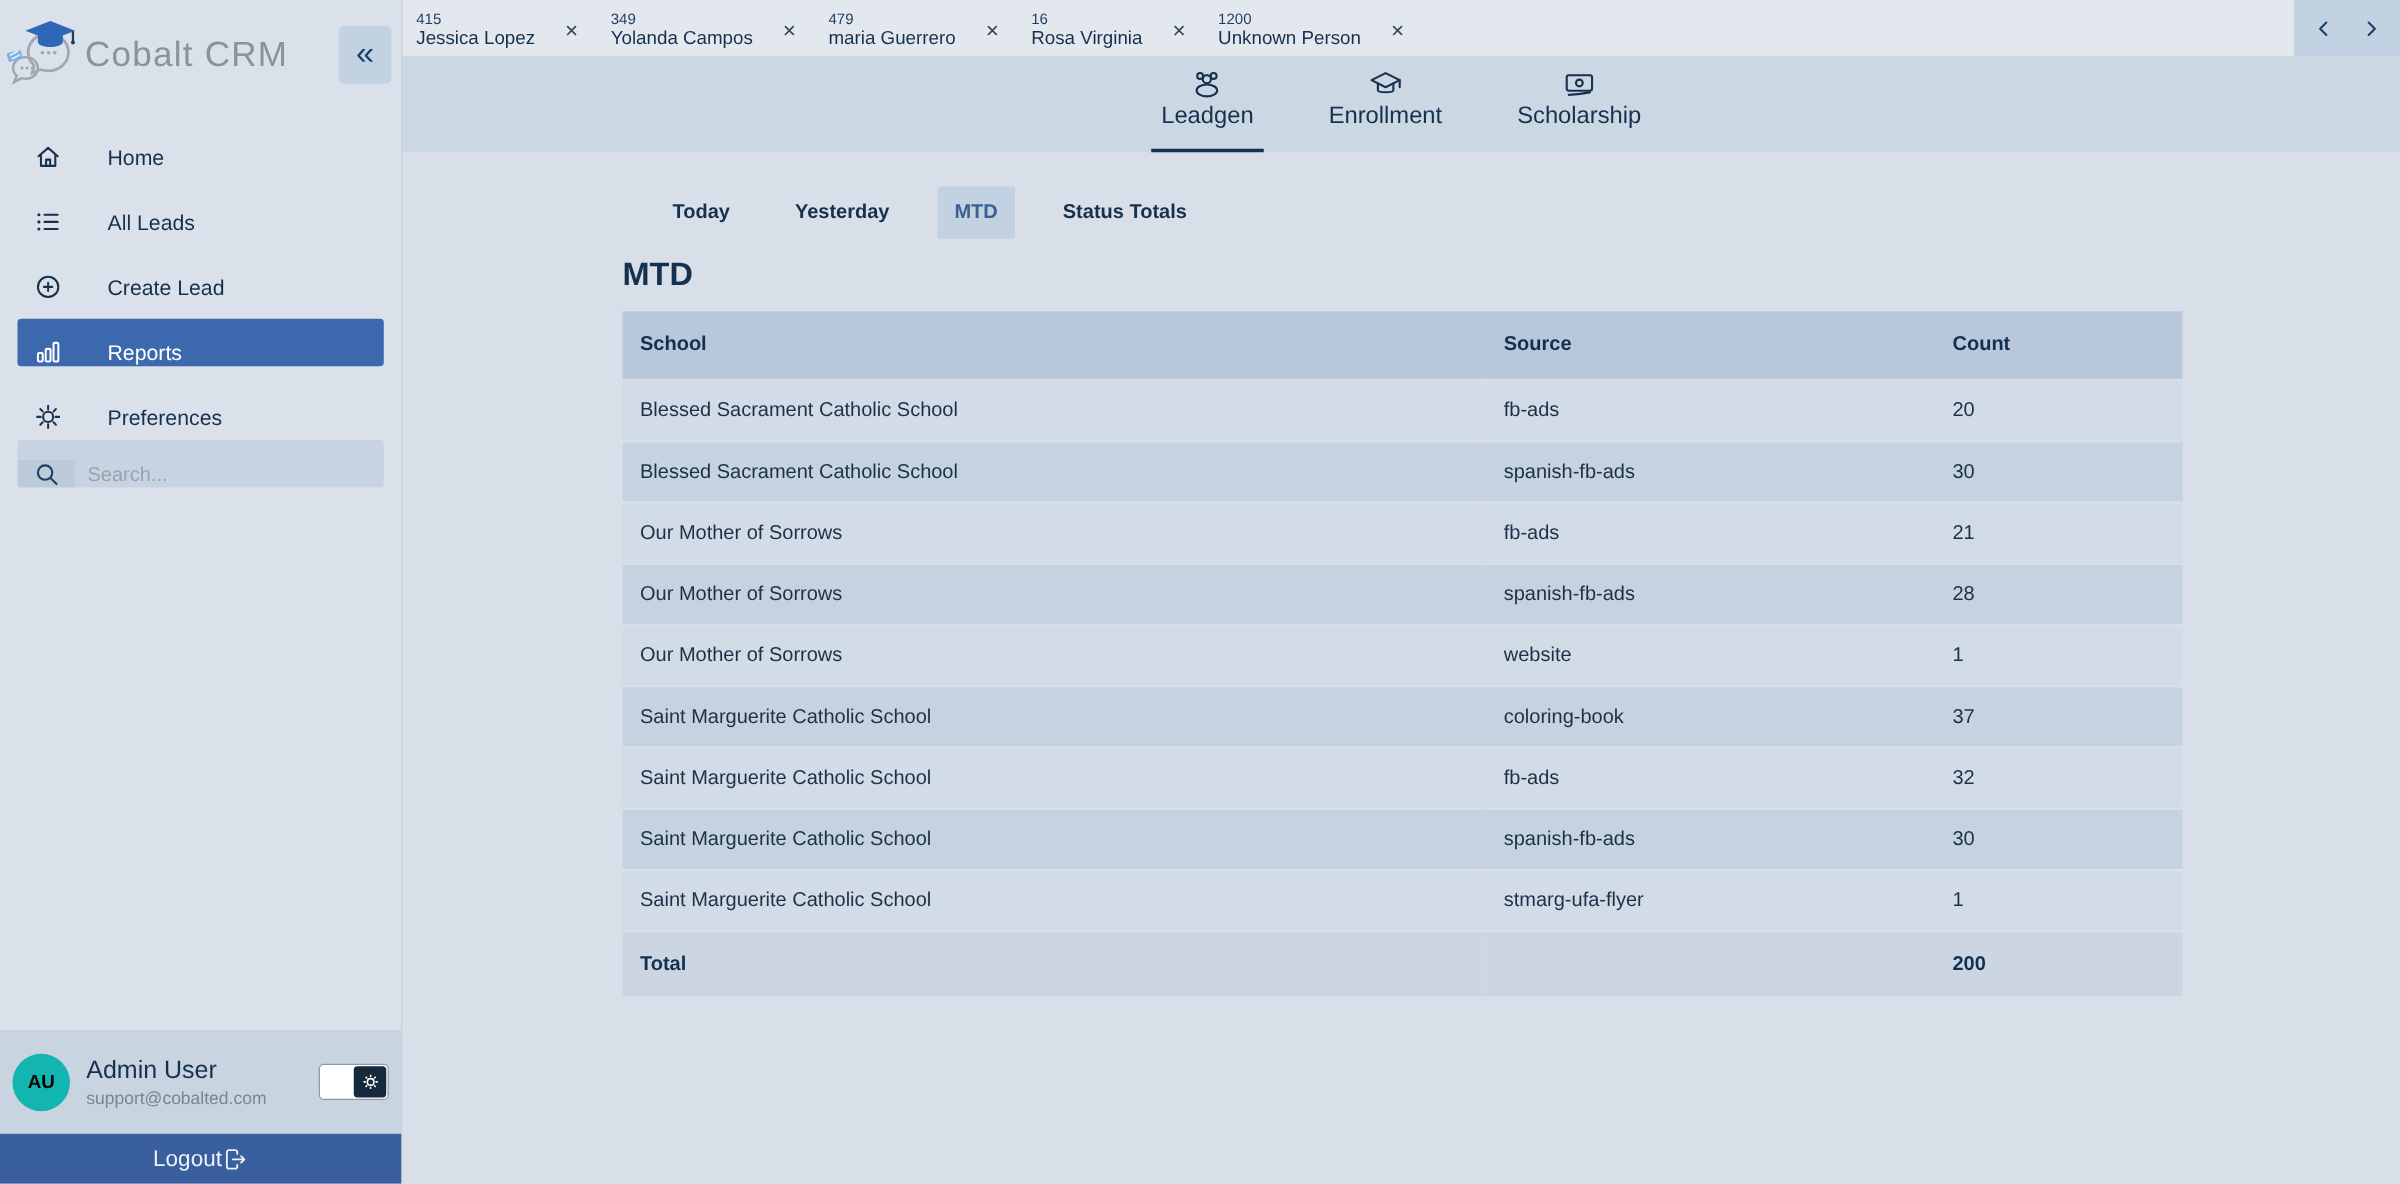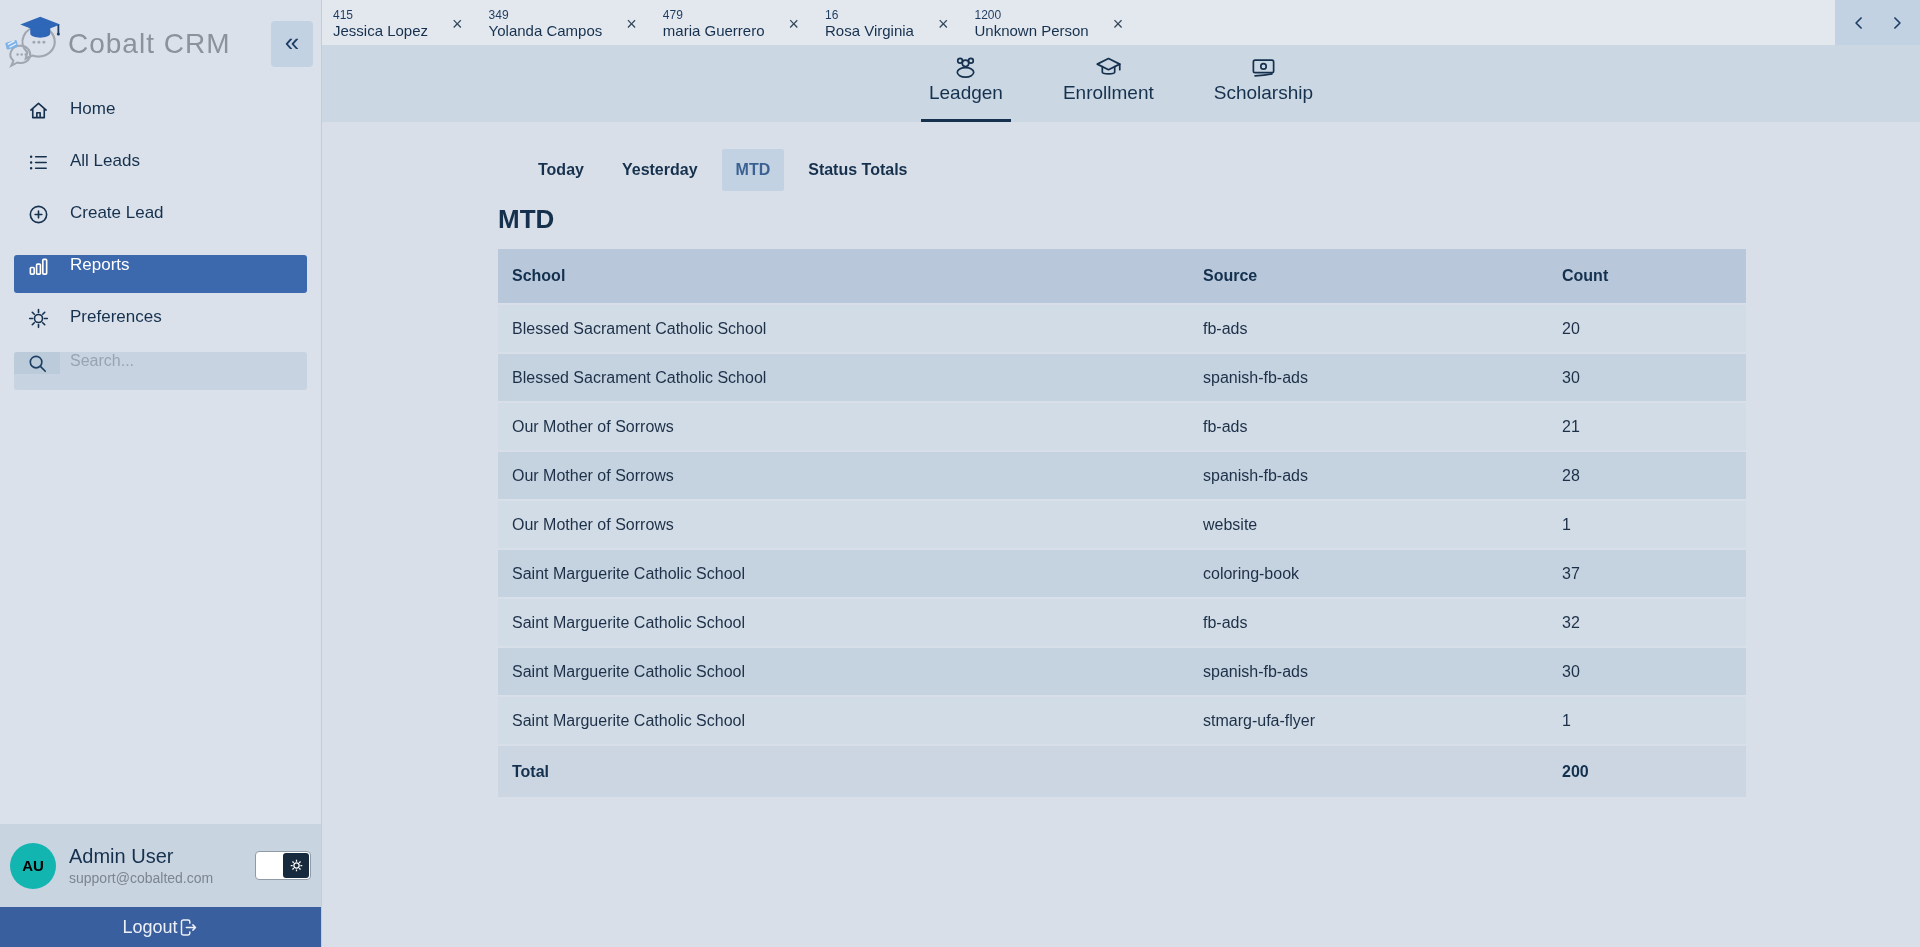--- a/index.html
+++ b/index.html
@@ -15,25 +15,25 @@
   body{width:1920px;height:947px;overflow:hidden;font-family:"Liberation Sans","DejaVu Sans",sans-serif;background:var(--main-bg)}
   .app{display:flex;width:1920px;height:947px}
 
   
   .sidebar{width:321px;flex:none;display:flex;flex-direction:column;background:var(--sidebar-bg);border-right:1px solid #c3ccd8}
   .logo-row{height:76px;display:flex;align-items:center;gap:6px;padding:6px 8px 4px 4px}
   .logo-row svg{flex:none}
   .brand{flex:1;font-size:28px;color:#8b929b;letter-spacing:1px;white-space:nowrap}
   .collapse-btn{width:42px;height:42px;background:var(--collapse-bg);border-radius:4px;display:grid;place-items:center;color:var(--navy-strong);font-size:26px;line-height:1;cursor:pointer;padding-bottom:4px}
   .nav-list{padding-top:6px;display:flex;flex-direction:column}
-  .side-item{display:flex;align-items:flex-start;gap:20px;height:38px;margin:7px 14px;padding-left:13px;border-radius:3px;color:var(--navy);font-size:17px;cursor:pointer}
+  .side-item{display:flex;align-items:flex-end;gap:36px;height:38px;margin:7px 14px;padding-left:13px;border-radius:3px;color:var(--navy);font-size:17px;cursor:pointer}
   .side-item svg{width:23px;height:23px;stroke:var(--navy);fill:none;stroke-width:1.7;stroke-linecap:round;stroke-linejoin:round}
   .side-item.active{background:var(--active-blue);color:#fff}
   .side-item.active svg{stroke:#fff}
-  .search{margin:0 14px;height:38px;display:flex;align-items:flex-start;background:var(--search-bg);border-radius:3px;overflow:hidden}
+  .search{margin:0 14px;height:38px;display:flex;align-items:flex-end;background:var(--search-bg);border-radius:3px;overflow:hidden}
   .search-iconbox{width:46px;background:var(--search-icon-bg);display:grid;place-items:center}
   .search-iconbox svg{width:22px;height:22px;stroke:var(--navy-strong);fill:none;stroke-width:1.8;stroke-linecap:round}
   .search input{flex:1;border:none;outline:none;background:transparent;font-size:16px;color:#43505e;padding:0 10px;font-family:inherit}
   .search input::placeholder{color:#9aa4b0}
   .side-spacer{flex:1}
   .user-card{background:var(--usercard-bg);height:83px;display:flex;align-items:center;gap:13px;padding:0 10px}
   .avatar{width:46px;height:46px;border-radius:50%;background:var(--avatar-teal);color:#000000;font-weight:700;font-size:15px;display:grid;place-items:center;flex:none}
   .user-info{flex:1;line-height:1.3;min-width:0}
   .user-name{font-size:20px;color:var(--navy)}
   .user-email{font-size:14px;color:var(--muted)}
@@ -56,21 +56,21 @@
   .arrow-btn{width:22px;height:22px;display:grid;place-items:center;cursor:pointer}
   .arrow-btn svg{width:20px;height:20px;stroke:var(--navy-strong);fill:none;stroke-width:2;stroke-linecap:round;stroke-linejoin:round}
 
   .navband{height:68px;flex:none;background:var(--band-bg);display:flex;justify-content:center;gap:44px;padding-top:9px}
   .mod-item{display:flex;flex-direction:column;align-items:center;justify-content:flex-start;gap:1px;padding:0 8px 1px;border-bottom:3px solid transparent;color:var(--navy);cursor:pointer}
   .mod-item svg{width:27px;height:27px;stroke:var(--navy);fill:none;stroke-width:1.5;stroke-linecap:round;stroke-linejoin:round}
   .mod-item .mod-label{font-size:19px}
   .mod-item.active{border-bottom-color:var(--navy)}
 
   .content{flex:1;background:var(--main-bg);padding:27px 176px 0 176px;min-width:0}
-  .subtabs{display:flex;align-items:center;margin-left:26px;gap:10px}
+  .subtabs{display:flex;align-items:center;margin-left:26px;gap:24px}
   .subtab{font-size:16px;font-weight:700;color:var(--navy);padding:12px 14px;border-radius:2px;cursor:pointer;white-space:nowrap}
   .subtab.active{background:var(--subtab-active-bg);color:var(--subtab-active-fg)}
   .report-title{font-size:26px;font-weight:700;color:var(--navy);margin:13px 0 12px 0}
   table.report{width:1248px;table-layout:fixed;border-collapse:separate;border-spacing:0 2px}
   table.report th{background:var(--header-bg);height:54px;font-size:16px;text-align:left;color:#13304e;font-weight:700;padding:0 0 0 14px}
   table.report td{height:47px;font-size:16px;color:#1d3048;padding:0 0 0 14px;overflow:hidden;white-space:nowrap}
   tr.row-light td{background:var(--row-light)}
   tr.row-dark td{background:var(--row-dark)}
   tr.row-total td{background:var(--total-bg);font-weight:700;height:51px;color:#13304e}
 </style>

